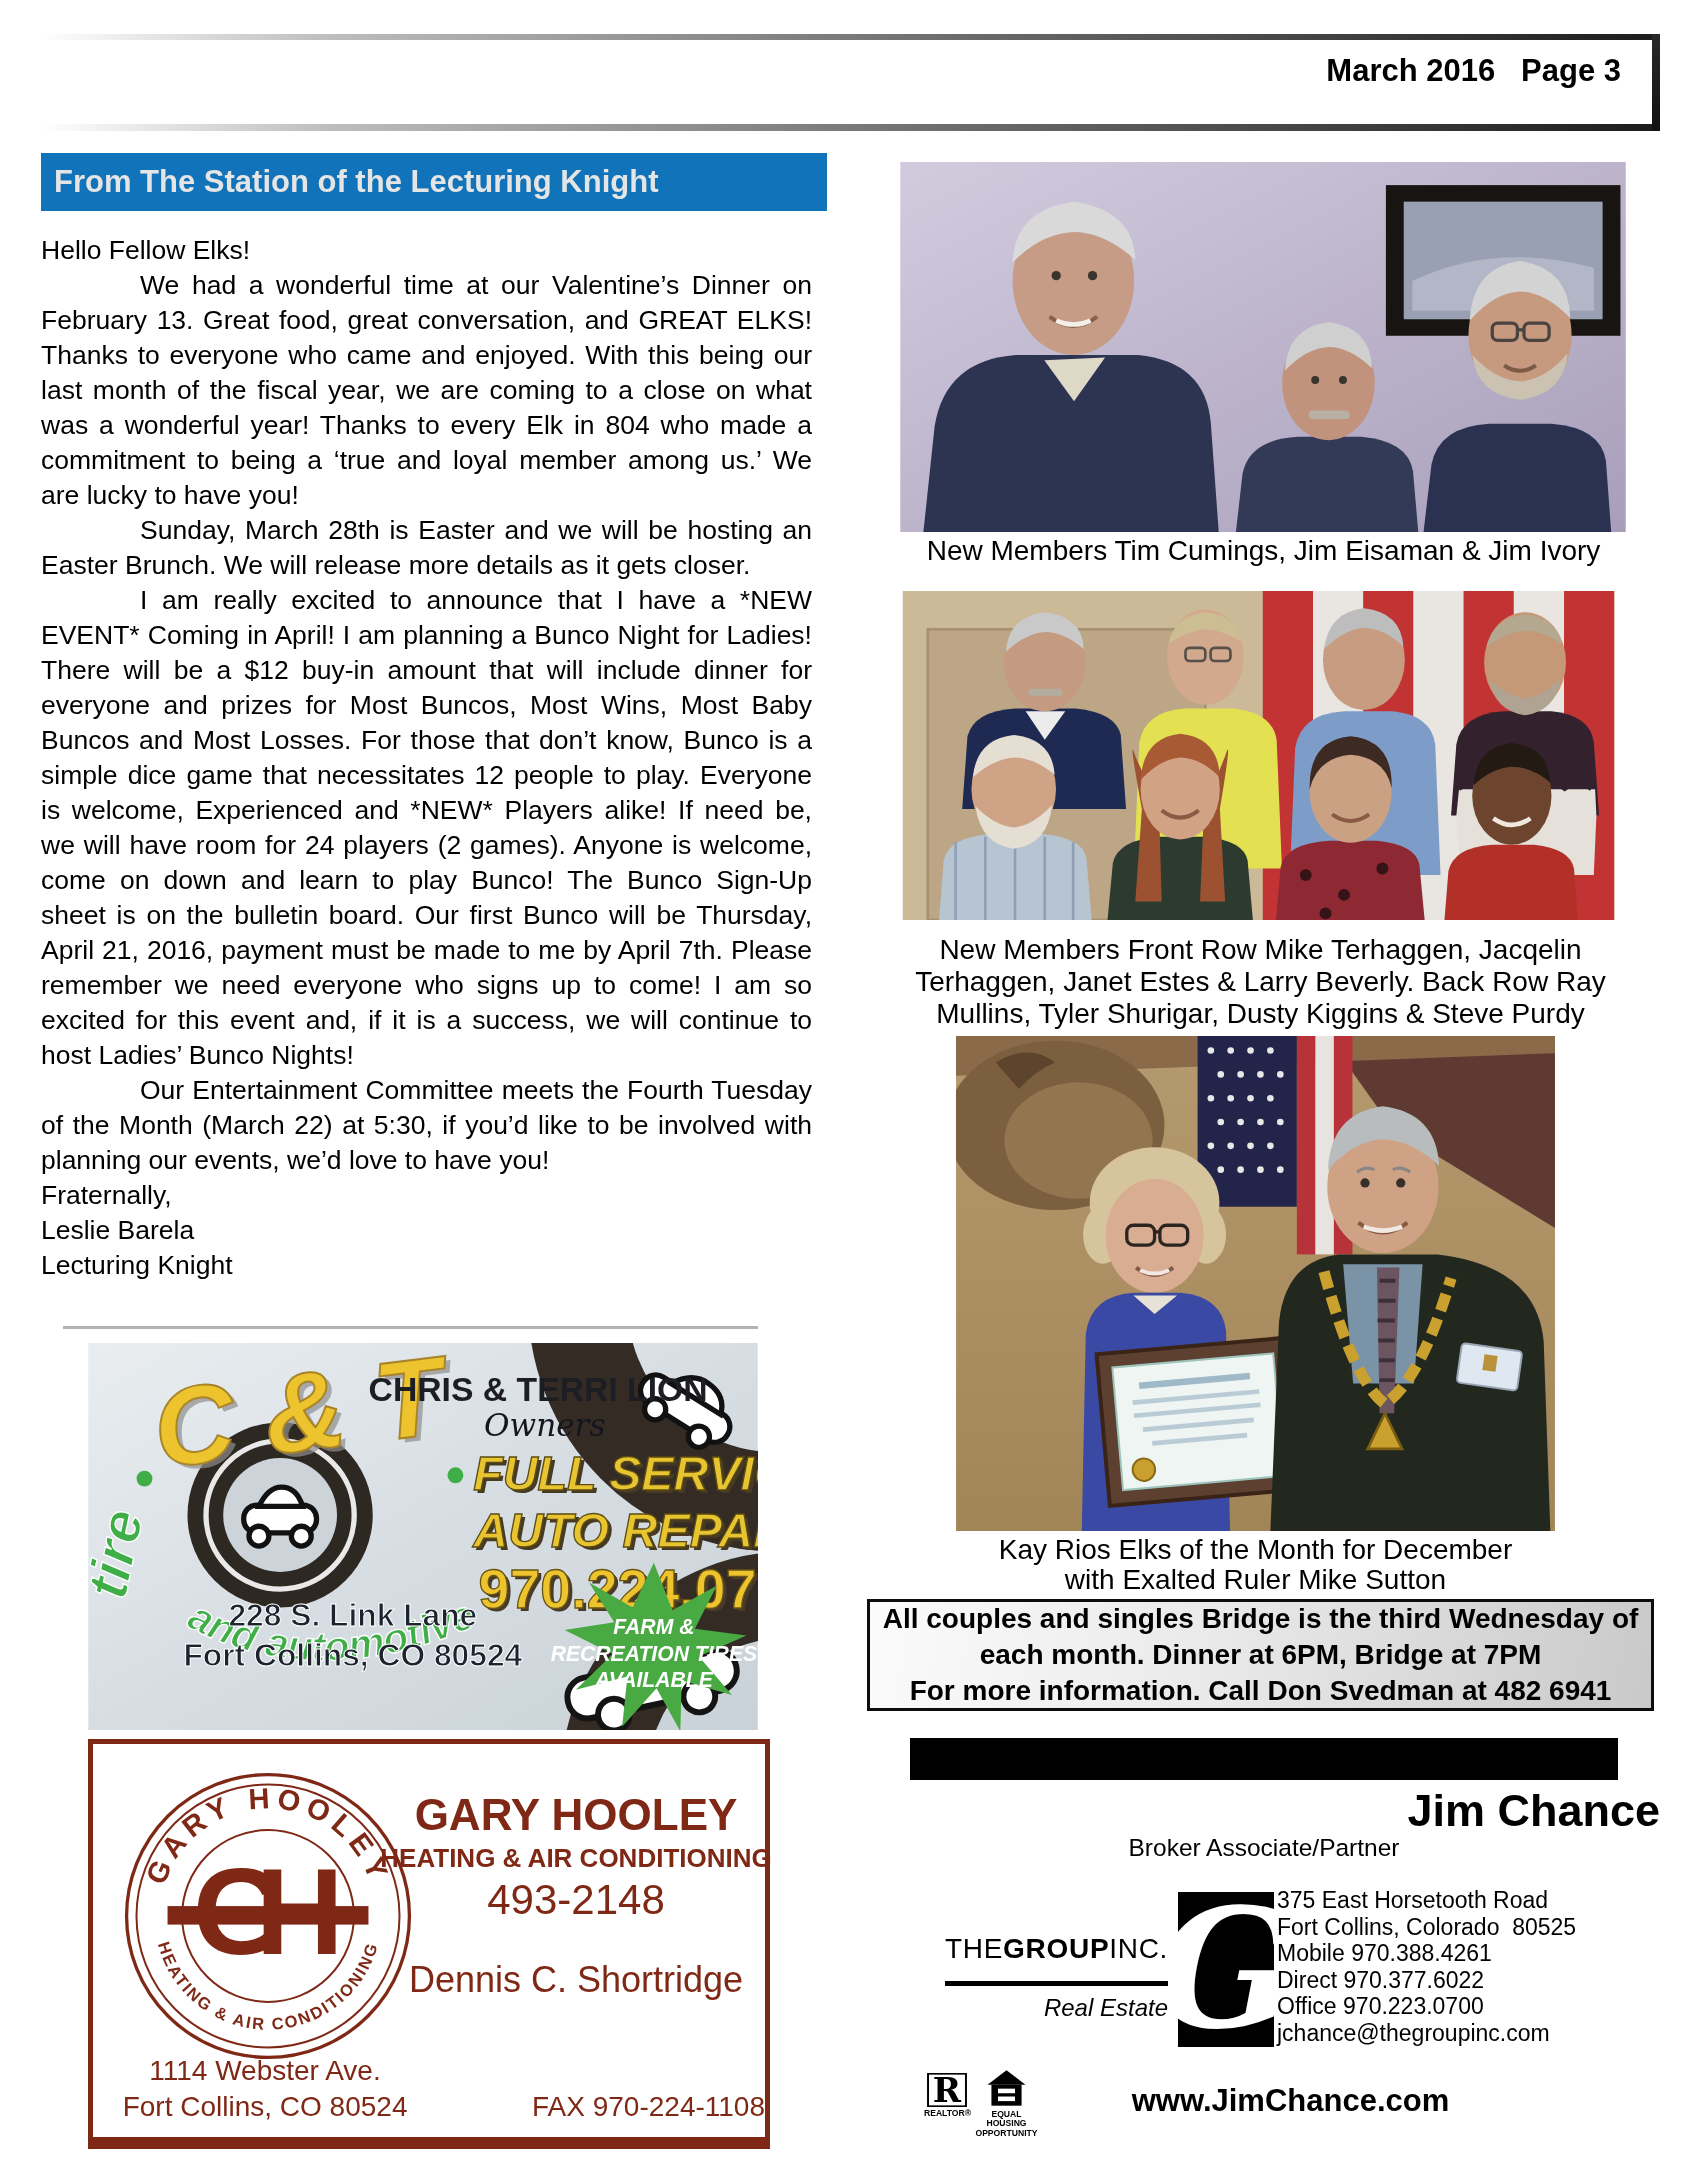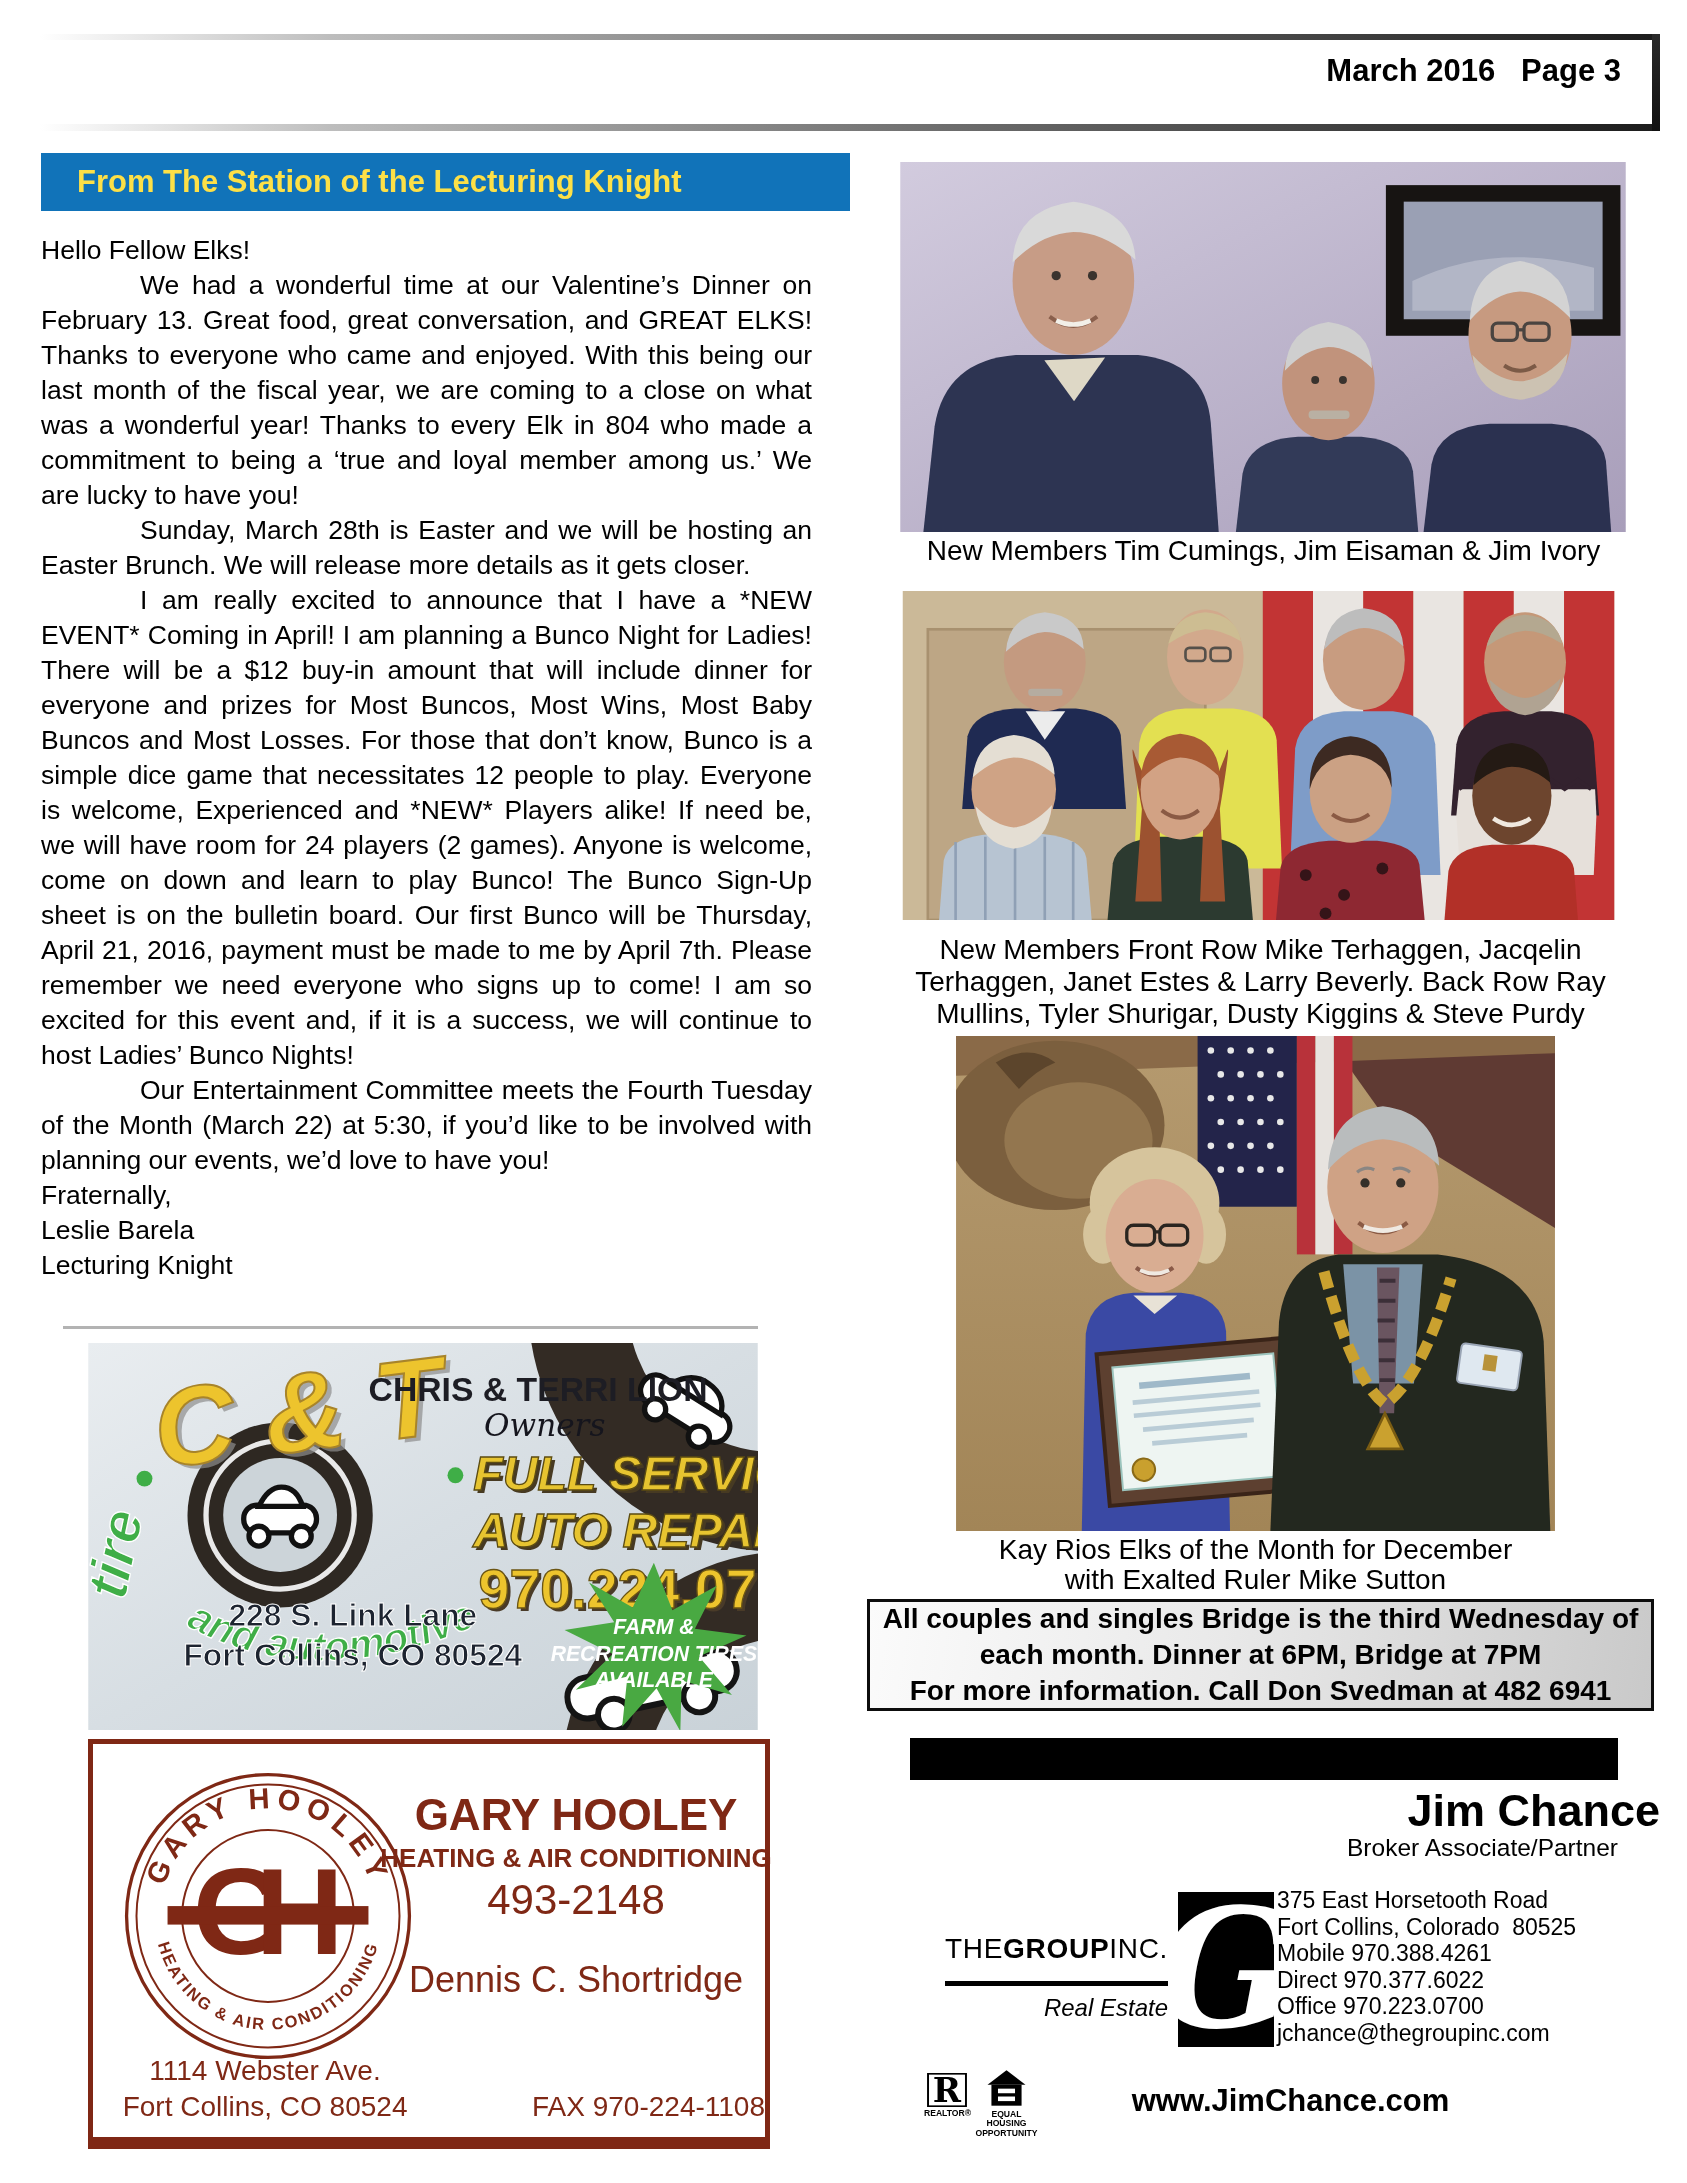--- a/index.html
+++ b/index.html
@@ -7,22 +7,22 @@
         font-family:"Liberation Sans", sans-serif;color:#000;overflow:hidden;}
   .abs{position:absolute;}
   .ws-pre{white-space:pre;}
 
   
   .hdr-line{height:6px;background:linear-gradient(90deg,#ffffff 0%,#bdbdbd 18%,#6f6f6f 55%,#1c1c1c 100%);}
   .hdr-vbar{width:8px;background:linear-gradient(180deg,#2a2a2a,#111);}
   .hdr-text{font-size:31px;font-weight:bold;text-align:right;}
 
   
-  .banner{background:#1173b9;color:#fde047;font-size:31px;font-weight:bold;
-          display:flex;align-items:center;padding-left:36px;}
+  .banner{background:#1173b9;color:#e5e5e5;font-size:31px;font-weight:bold;
+          display:flex;align-items:center;padding-left:13px;}
   .article{font-size:26.5px;line-height:35px;text-align:justify;}
   .article p{margin:0;}
   .article p.ind{text-indent:99px;}
   .divider{background:#b3b3b3;}
 
   
   .caption{font-size:28px;line-height:32px;text-align:center;}
 
   
   .bridgebox{border:3.3px solid #0d0d0d;
@@ -377,21 +377,21 @@
   <div class="abs caption" style="left:956px;top:1564px;width:599px;">with Exalted Ruler Mike Sutton</div>
 
   <div class="abs bridgebox" style="left:867px;top:1599px;width:781px;height:106px;">
     <div>All couples and singles Bridge is the third Wednesday of</div>
     <div>each month. Dinner at 6PM, Bridge at 7PM</div>
     <div>For more information. Call Don Svedman at 482 6941</div>
   </div>
 
   <div class="abs blackbar" style="left:910px;top:1738px;width:708px;height:42px;"></div>
   <div class="abs jc-name" style="left:952px;top:1785px;width:708px;text-align:right;">Jim Chance</div>
-  <div class="abs jc-title" style="left:910px;top:1834px;width:708px;text-align:right;">Broker Associate/Partner</div>
+  <div class="abs jc-title" style="left:910px;top:1834px;width:708px;">Broker Associate/Partner</div>
 
   <div class="abs jc-group" style="left:945px;top:1933px;width:238px;"><span>THE</span><b>GROUP</b><span>INC.</span></div>
   <div class="abs jc-underline" style="left:945px;top:1981px;width:223px;height:4.6px;"></div>
   <div class="abs jc-realestate" style="left:945px;top:1994px;width:223px;">Real Estate</div>
 
   <div class="abs jc-gblock" style="left:1178px;top:1892px;width:96px;height:155px;">
     <span class="jc-g">G</span>
   </div>
 
   <div class="abs jc-contact" style="left:1277px;top:1887px;width:311px;">

